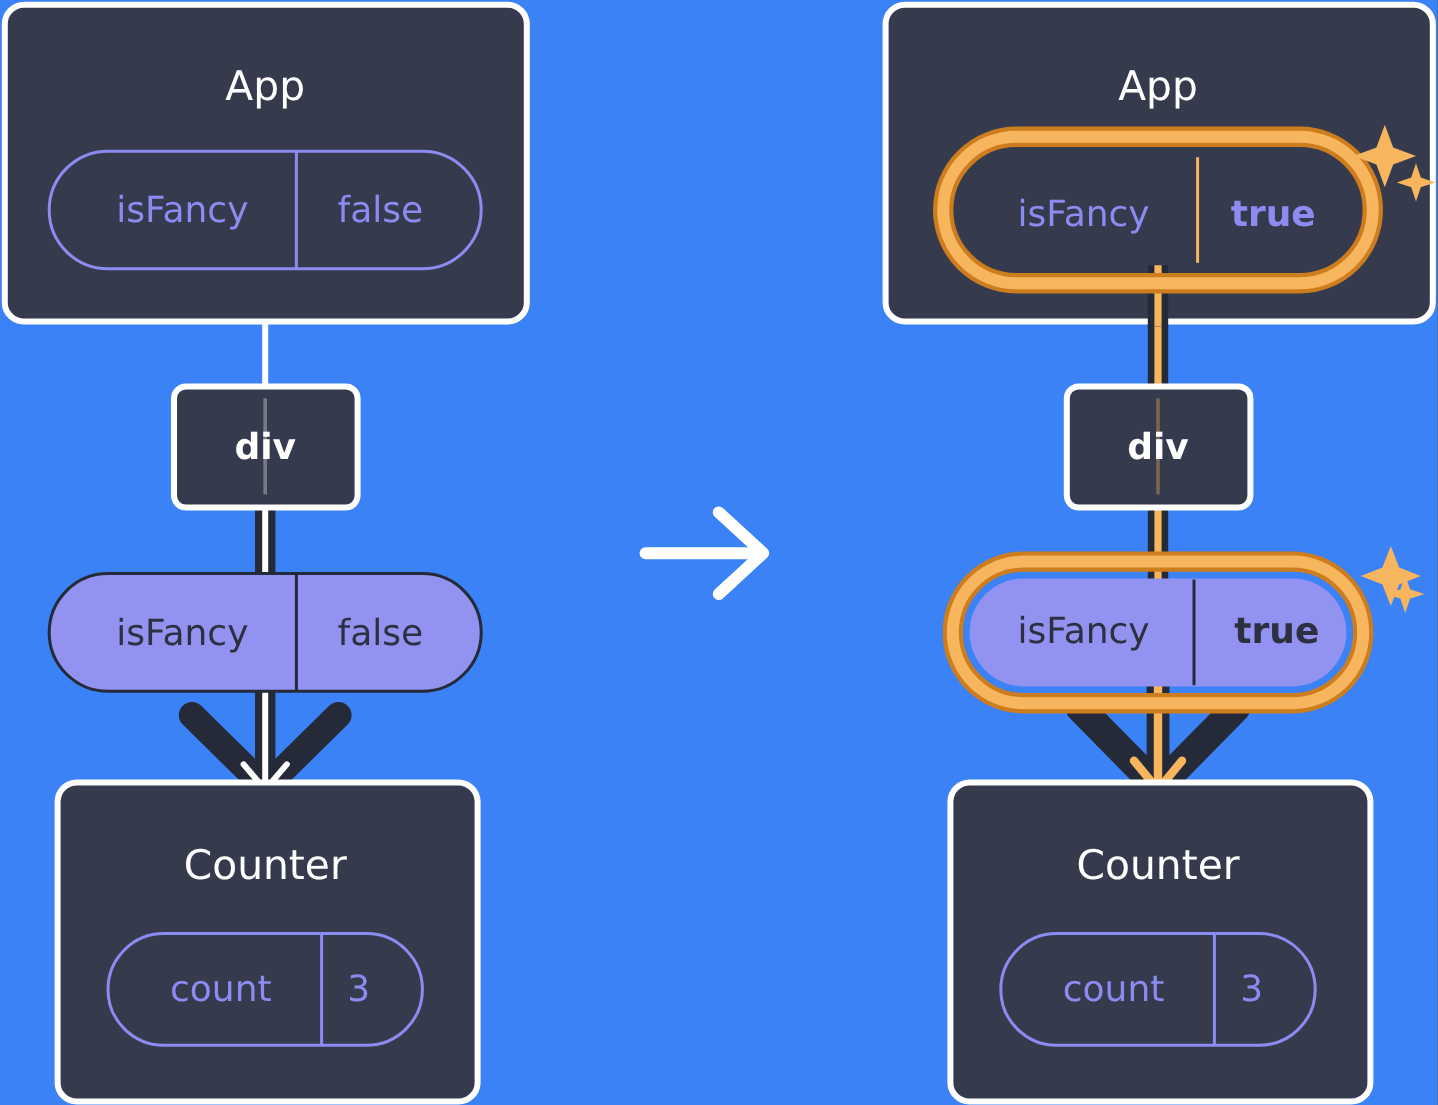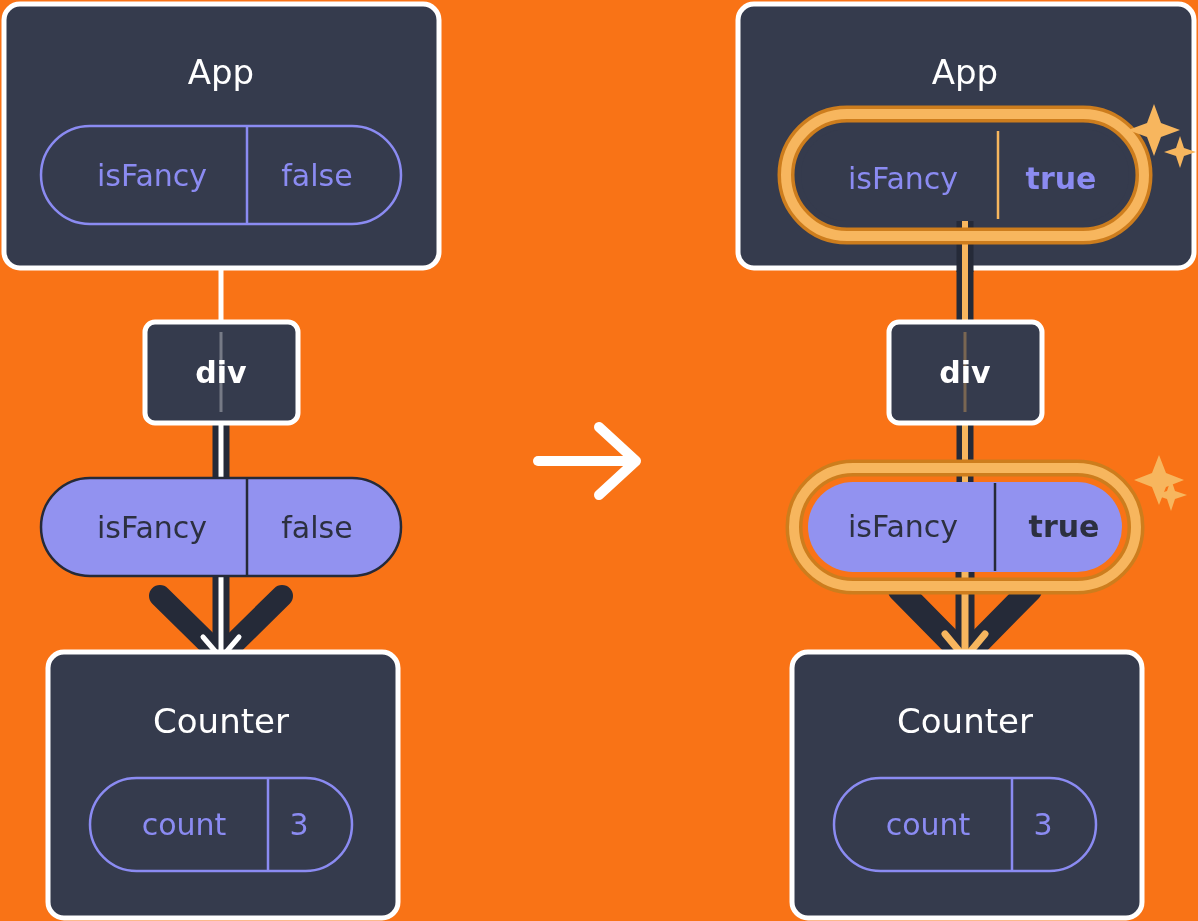--- a/index.html
+++ b/index.html
@@ -10,21 +10,21 @@
   body {
     width: 1198px;
     height: 921px;
     overflow: hidden;
     font-family: "DejaVu Sans", "Liberation Sans", sans-serif;
   }
   #stage {
     position: relative;
     width: 1198px;
     height: 921px;
-    background: #f97316;
+    background: #3b82f6;
   }
   #svgroot {
     position: absolute;
     left: 0;
     top: 0;
     width: 1198px;
     height: 921px;
   }
   .box-title {
     font-size: 34px;

